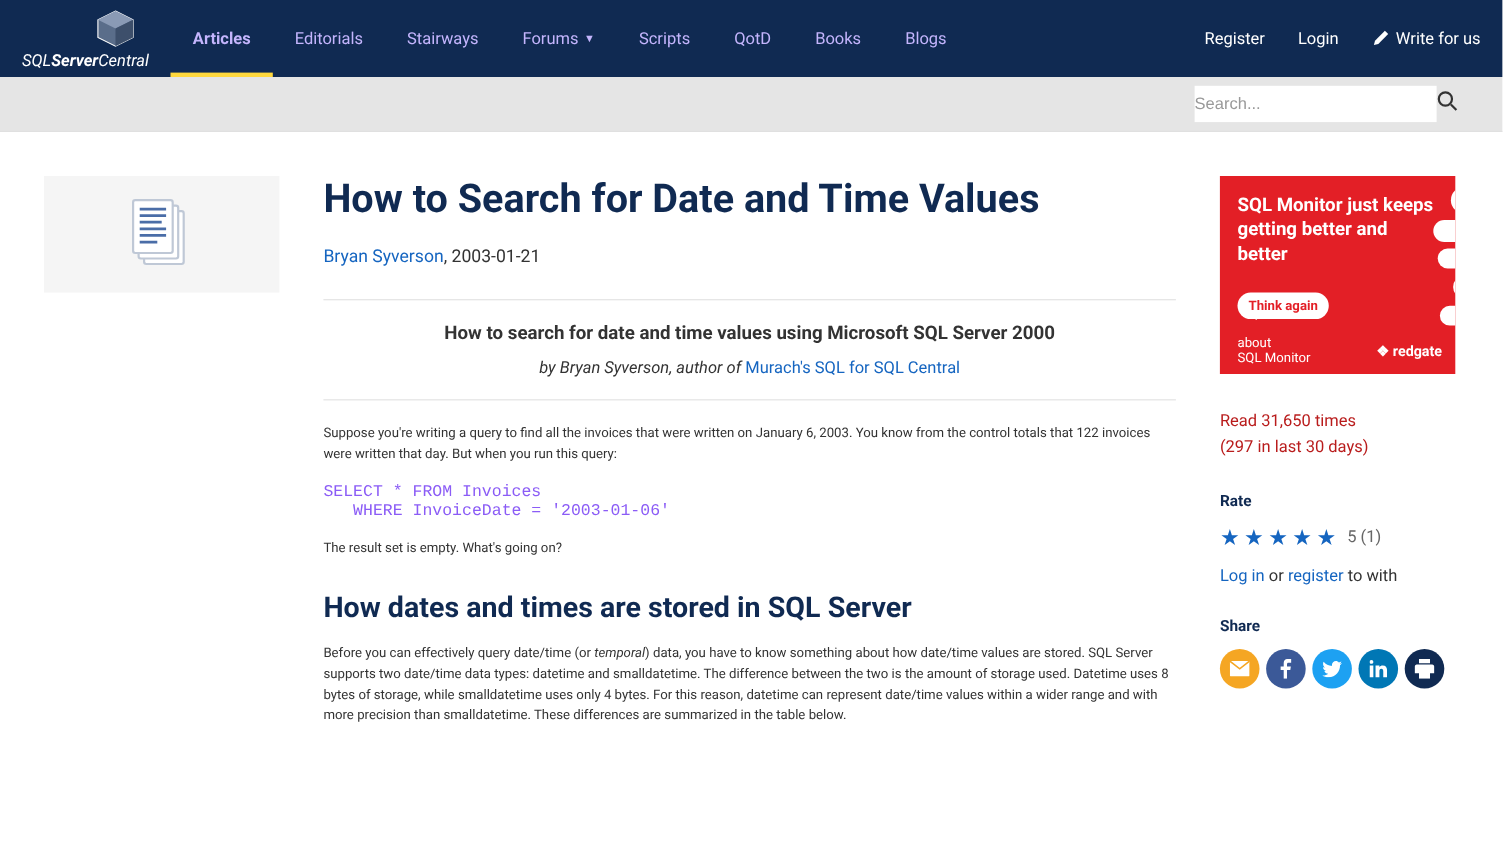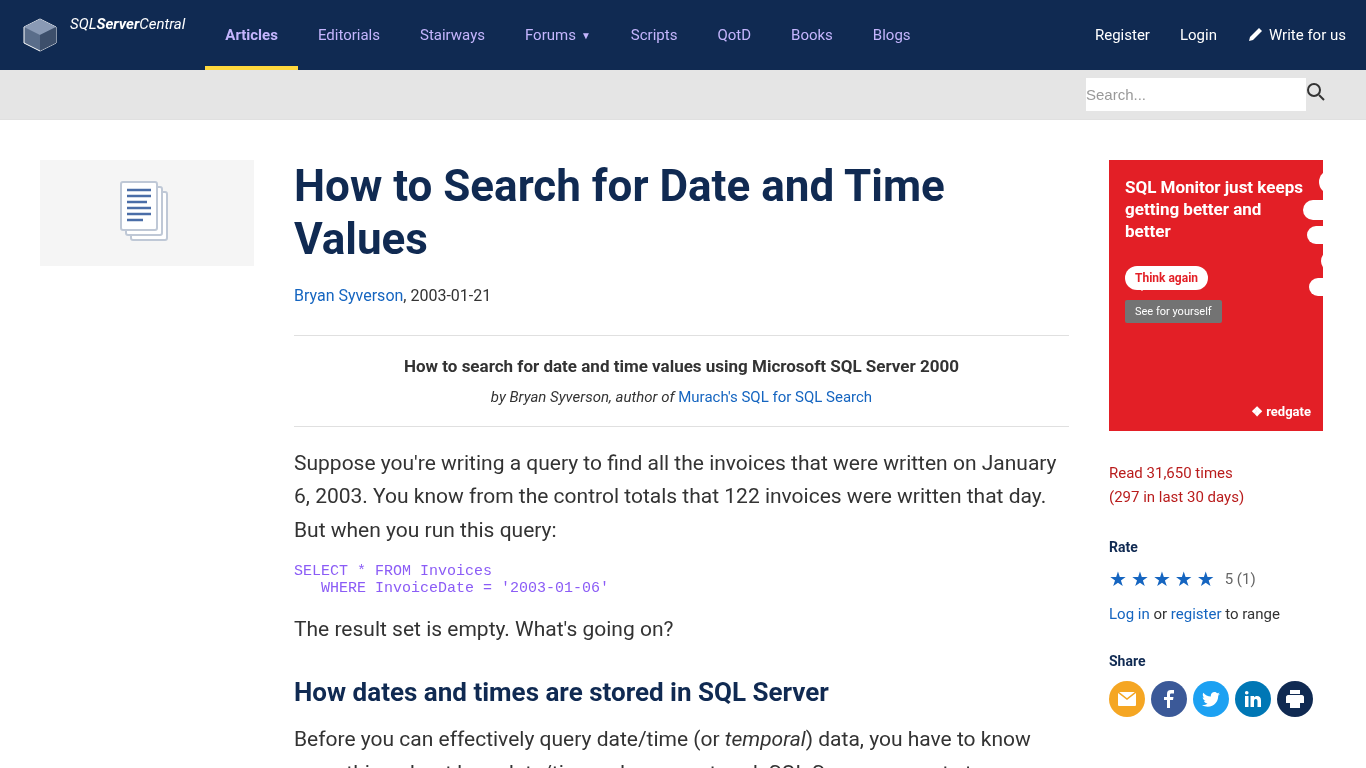--- a/index.html
+++ b/index.html
@@ -1,20 +1,20 @@
 <!DOCTYPE html>
 <html><head>
 <meta charset="utf-8">
 <style>
 * { margin: 0; padding: 0; box-sizing: border-box; }
 body { font-family: -apple-system, BlinkMacSystemFont, "Segoe UI", Roboto, sans-serif; color: #333; background: #fff; }
 
 
 .top-nav { background: #102a52; height: 70px; display: flex; align-items: center; padding: 0 20px; }
-.logo-area { display: flex; align-items: flex-start; margin-right: 20px; }
+.logo-area { display: flex; align-items: flex-end; margin-right: 20px; flex-direction: column; }
 .logo-icon { width: 40px; height: 40px; margin-right: 10px; }
 .logo-text { color: #fff; font-size: 15px; font-style: italic; }
 .logo-text .bold { font-weight: 700; }
 .nav-items { display: flex; flex: 1; align-items: center; height: 100%; }
 .nav-item { color: #c4b5fd; padding: 0 20px; font-size: 15px; cursor: pointer; height: 100%; display: flex; align-items: center; position: relative; }
 .nav-item.active { font-weight: 700; }
 .nav-item.active::after { content: ""; position: absolute; bottom: 0; left: 0; right: 0; height: 4px; background: #ffd83d; }
 .nav-chevron { margin-left: 5px; font-size: 10px; }
 .nav-right { display: flex; align-items: center; gap: 30px; }
 .nav-right-item { color: #fff; font-size: 15px; cursor: pointer; display: flex; align-items: center; }
@@ -28,35 +28,35 @@
 .search-icon { color: #333; font-size: 20px; cursor: pointer; }
 
 
 .container { max-width: 1366px; margin: 0 auto; padding: 40px; display: flex; gap: 40px; }
 .left-col { width: 214px; flex-shrink: 0; }
 .article-icon-box { background: #f5f5f5; height: 106px; display: flex; align-items: center; justify-content: center; }
 .main-col { flex: 1; max-width: 775px; }
 .right-col { width: 214px; flex-shrink: 0; }
 
 
-h1 { font-size: 44px; font-weight: 700; color: #102a52; margin-bottom: 20px; line-height: 1.2; }
+h1 { font-size: 36px; font-weight: 700; color: #102a52; margin-bottom: 20px; line-height: 1.2; }
 .byline { font-size: 16px; margin-bottom: 30px; }
 .byline a { color: #1565c0; text-decoration: none; }
 .byline-date { color: #333; }
 hr { border: none; border-top: 1px solid #e0e0e0; margin: 20px 0; }
 .article-subtitle { text-align: center; font-weight: 700; font-size: 17px; margin: 20px 0 12px; color: #333; }
 .article-credit { text-align: center; font-style: italic; font-size: 15px; margin-bottom: 20px; }
 .article-credit a { color: #1565c0; text-decoration: none; font-style: normal; }
-.main-col p { font-size: 21px; line-height: 1.6; margin: 16px 0; color: #333; }
+.main-col p { font-size: 12px; line-height: 1.6; margin: 16px 0; color: #333; }
 .main-col pre { font-family: Liberation Mono, monospace; font-size: 15px; margin: 16px 0; white-space: pre; color: #8b5cf6; }
 h2 { font-size: 26px; font-weight: 700; color: #102a52; margin: 30px 0 12px; }
 .italic { font-style: italic; }
 
 
-.ad-box { width: 214px; height: 271px; background: #e31f26; color: #fff; padding: 16px; position: relative; overflow: hidden; margin-bottom: 30px; }
+.ad-box { width: 214px; height: 180px; background: #e31f26; color: #fff; padding: 16px; position: relative; overflow: hidden; margin-bottom: 30px; }
 .ad-title { font-size: 17px; font-weight: 700; line-height: 1.3; margin-bottom: 24px; }
 .ad-think { background: #fff; color: #e31f26; border-radius: 12px; padding: 5px 10px; font-size: 12px; font-weight: 700; display: inline-block; position: relative; }
 .ad-think::after { content: ""; position: absolute; bottom: -6px; left: 12px; border: 5px solid transparent; border-top-color: #fff; }
 .ad-about { font-size: 12px; margin-top: 14px; }
 .ad-btn { background: #737373; color: #fff; font-size: 11px; padding: 5px 10px; display: inline-block; margin-top: 10px; border-radius: 2px; }
 .ad-redgate { position: absolute; bottom: 12px; right: 12px; font-size: 13px; font-weight: 700; }
 .ad-circles { position: absolute; top: 10px; right: -20px; display: flex; flex-direction: column; gap: 6px; align-items: flex-end; }
 .ad-circle { background: #fff; border-radius: 50%; }
 
 .stat-line { font-size: 15px; color: #b91c1c; line-height: 1.6; }
@@ -160,21 +160,21 @@
   </aside>
 
   <main class="main-col">
     <h1>How to Search for Date and Time Values</h1>
     <div class="byline">
       <a>Bryan Syverson</a><span class="byline-date">, </span><span class="byline-date">2003-01-21</span>
     </div>
     <hr>
     <div class="article-subtitle">How to search for date and time values using Microsoft SQL Server 2000</div>
     <div class="article-credit">
-      <span>by Bryan Syverson, author of </span><a>Murach's SQL for SQL Search</a>
+      <span>by Bryan Syverson, author of </span><a>Murach's SQL for SQL Central</a>
     </div>
     <hr>
     <p>Suppose you're writing a query to find all the invoices that were written on January 6, 2003. You know from the control totals that 122 invoices were written that day. But when you run this query:</p>
     <pre>SELECT * FROM Invoices
    WHERE InvoiceDate = '2003-01-06'</pre>
     <p>The result set is empty. What's going on?</p>
     <h2>How dates and times are stored in SQL Server</h2>
     <p>
       <span>Before you can effectively query date/time (or </span><span class="italic">temporal</span><span>) data, you have to know something about how date/time values are stored. SQL Server supports two date/time data types: datetime and smalldatetime. The difference between the two is the amount of storage used. Datetime uses 8 bytes of storage, while smalldatetime uses only 4 bytes. For this reason, datetime can represent date/time values within a wider range and with more precision than smalldatetime. These differences are summarized in the table below.</span>
     </p>
@@ -185,38 +185,40 @@
       <div class="ad-circles">
         <div class="ad-circle" style="width:24px;height:24px;"></div>
         <div class="ad-circle" style="width:40px;height:20px;border-radius:10px;"></div>
         <div class="ad-circle" style="width:36px;height:18px;border-radius:9px;"></div>
         <div class="ad-circle" style="width:22px;height:22px;"></div>
         <div class="ad-circle" style="width:34px;height:18px;border-radius:9px;"></div>
 
       </div>
       <div class="ad-title">SQL Monitor just keeps getting better and better</div>
       <div class="ad-think">Think again</div>
+      <div class="ad-about" style="white-space:pre-line;">about
+SQL Monitor</div>
       <div class="ad-btn">See for yourself</div>
       <div class="ad-redgate">❖ <span>redgate</span></div>
     </div>
 
     <div class="stat-line">Read 31,650 times</div>
     <div class="stat-line">(297 in last 30 days)</div>
 
     <div class="sidebar-heading">Rate</div>
     <div class="stars">
       <span class="star">★</span>
       <span class="star">★</span>
       <span class="star">★</span>
       <span class="star">★</span>
       <span class="star">★</span>
       <span class="rating-text">5 (1)</span>
     </div>
     <div class="rate-links">
-      <a>Log in</a><span> or </span><a>register</a><span> to range</span>
+      <a>Log in</a><span> or </span><a>register</a><span> to with</span>
     </div>
 
     <div class="sidebar-heading">Share</div>
     <div class="share-row">
       <div class="share-btn share-email">
         <svg width="18" height="14" viewBox="0 0 18 14">
             <rect width="18" height="14" rx="1" fill="#fff"></rect>
             <path d="M0 0l9 7 9-7" fill="none" stroke="#f5a623" stroke-width="1.5"></path>
           </svg>
       </div>

